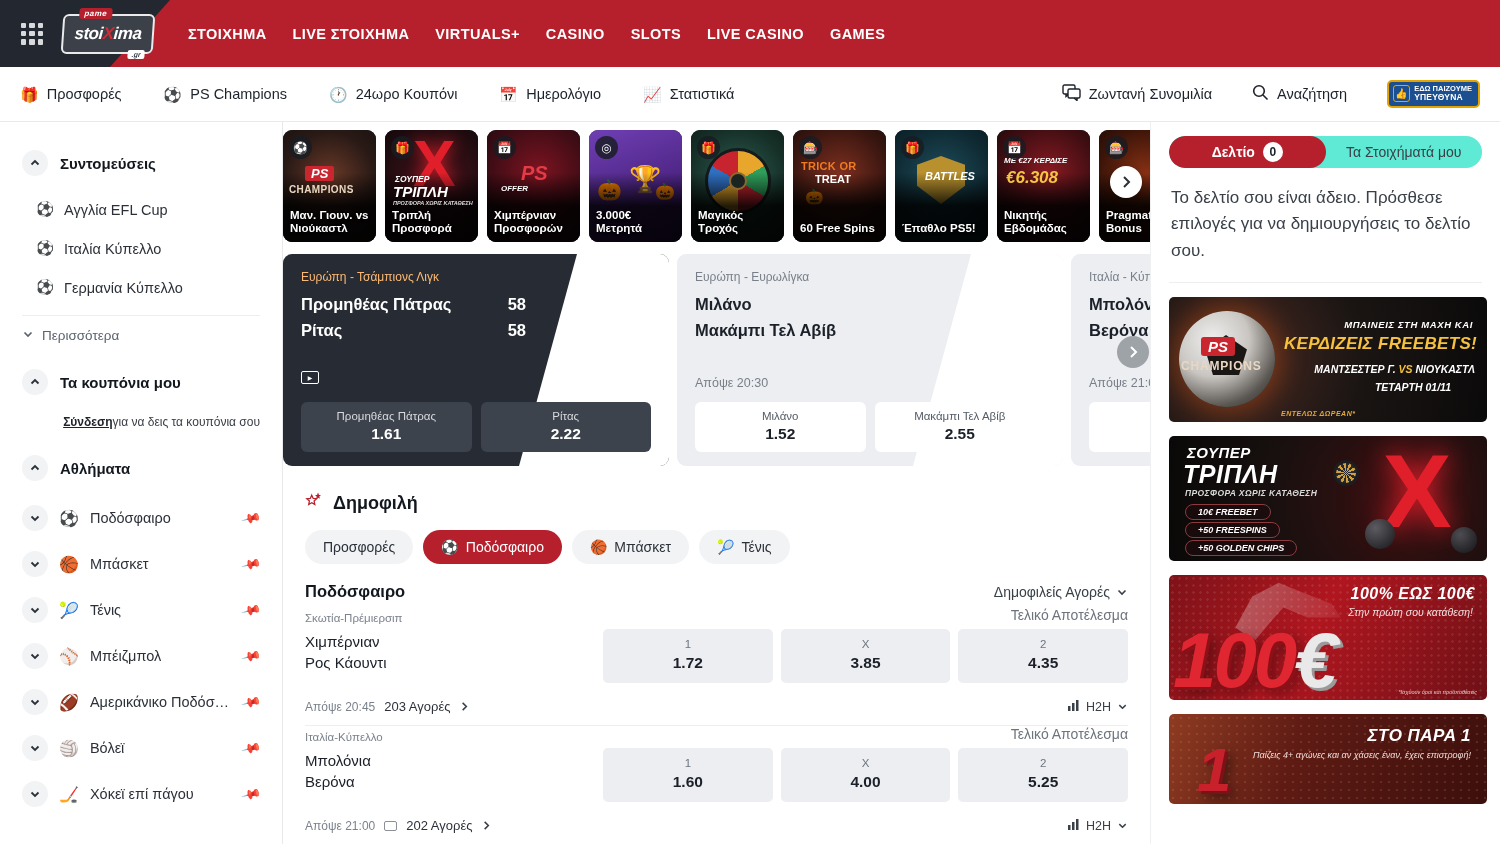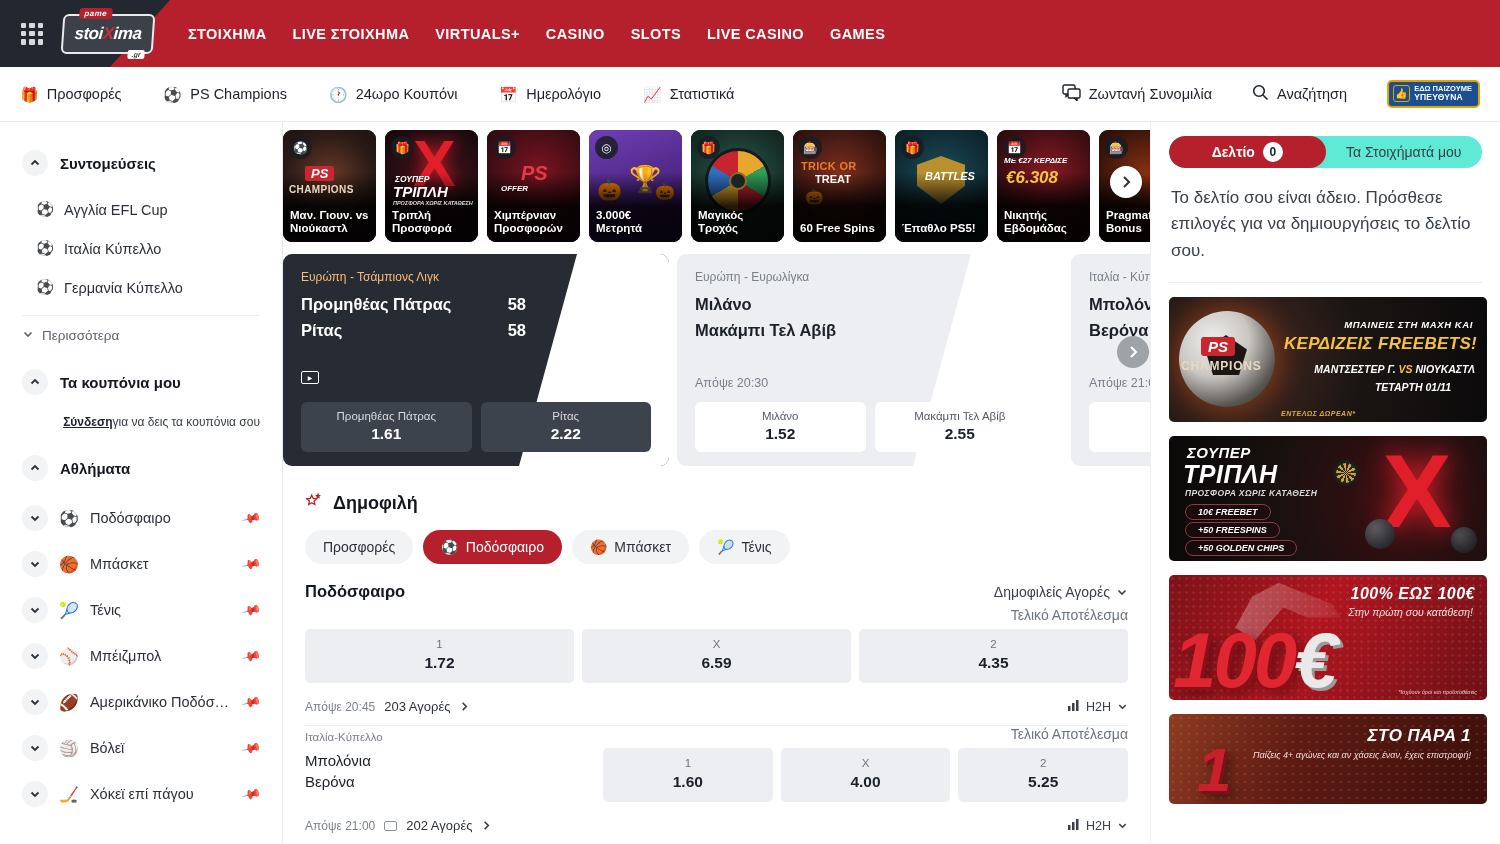--- a/index.html
+++ b/index.html
@@ -774,30 +774,35 @@
         <span class="sec-markets">
           <span>Δημοφιλείς Αγορές</span>
           <svg width="12" height="12" viewBox="0 0 12 12" fill="none" stroke="#3a4048" stroke-width="1.6">
               <path d="M2.5 4.5L6 8l3.5-3.5"></path>
             </svg>
         </span>
       </div>
 
       <div class="ev-row">
         <div class="ev-top">
+          <div class="ev-left">
+            <div class="ev-league">Σκωτία-Πρέμιερσιπ</div>
+            <div class="ev-team">Χιμπέρνιαν</div>
+            <div class="ev-team">Ρος Κάουντι</div>
+          </div>
           <div class="ev-right">
             <div class="ev-market">Τελικό Αποτέλεσμα</div>
             <div class="ev-odds">
               <div class="ev-odd">
                 <div class="ev-odd-label">1</div>
                 <div class="ev-odd-val">1.72</div>
               </div>
               <div class="ev-odd">
                 <div class="ev-odd-label">X</div>
-                <div class="ev-odd-val">6.59</div>
+                <div class="ev-odd-val">3.85</div>
               </div>
               <div class="ev-odd">
                 <div class="ev-odd-label">2</div>
                 <div class="ev-odd-val">4.35</div>
               </div>
             </div>
           </div>
         </div>
         <div class="ev-foot">
           <span class="ev-time">Απόψε 20:45</span>

